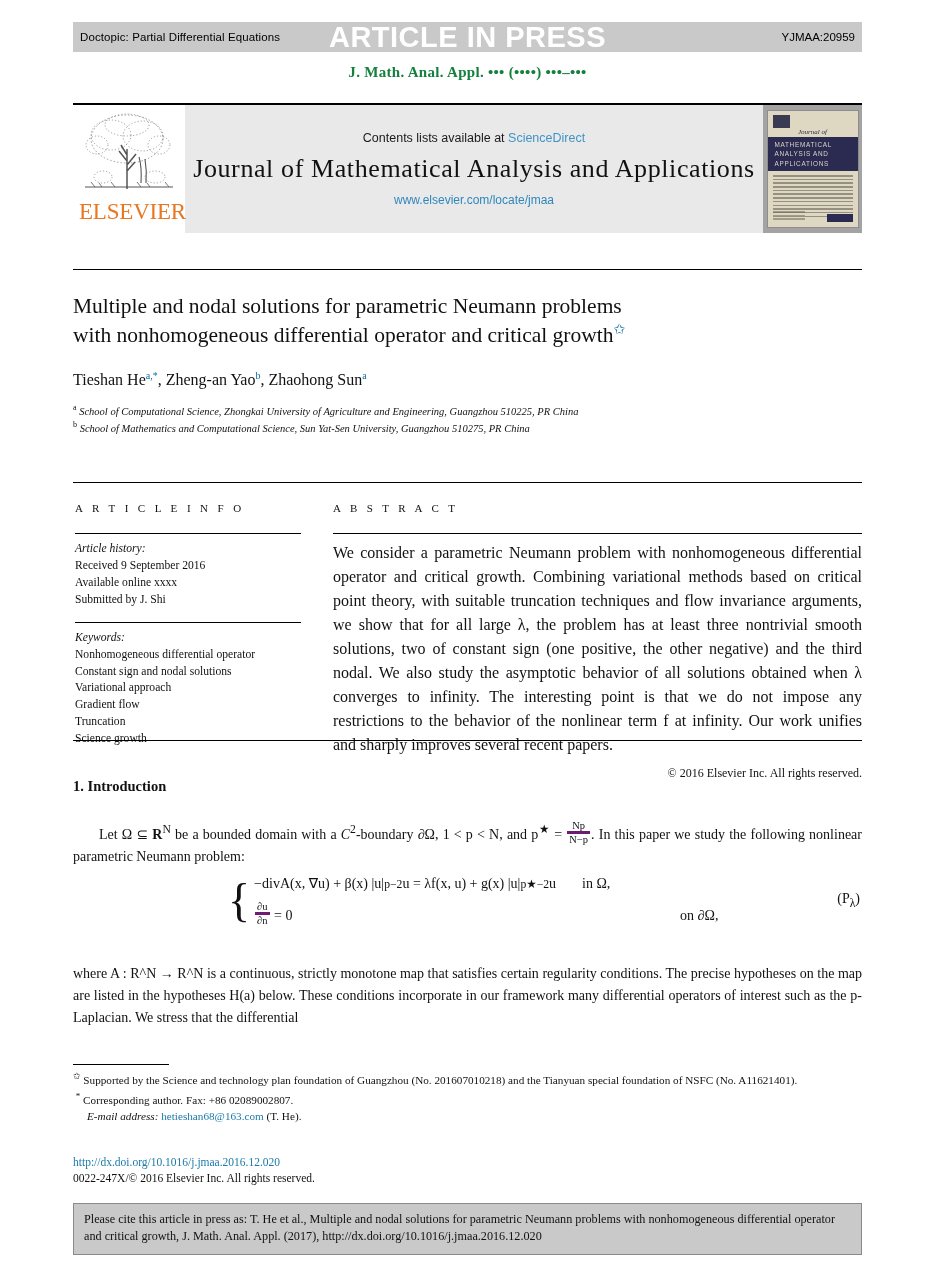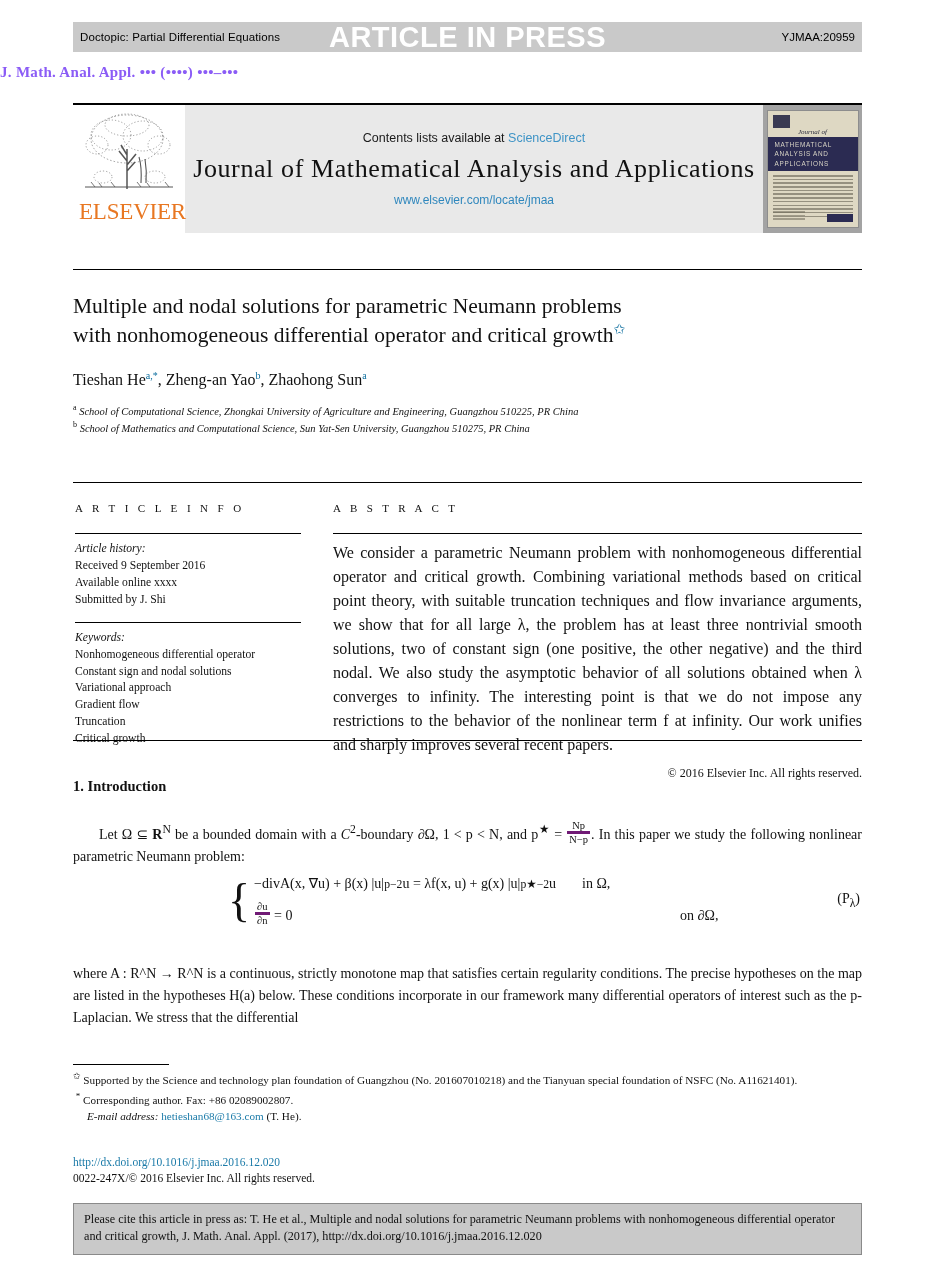--- a/index.html
+++ b/index.html
@@ -58,25 +58,25 @@
     color: #000;
     white-space: nowrap;
     z-index: 2;
   }
 
   
   .running-head {
     position: absolute;
     left: 0; top: 64px;
     width: 935px;
-    text-align: left;
+    text-align: center;
     font-family: "Liberation Serif", serif;
     font-weight: bold;
     font-size: 15px;
-    color: #8b5cf6;
+    color: #15803d;
     letter-spacing: .3px;
   }
 
   
   .masthead {
     position: absolute;
     left: 73px; top: 103px;
     width: 789px; height: 130px;
     border-top: 2px solid #000;
     box-sizing: content-box;
@@ -574,21 +574,21 @@
     </div>
     <div class="info-gap"></div>
     <div class="hr-thick"></div>
     <div class="info-block">
       <em>Keywords:</em><br>
       <span>Nonhomogeneous differential operator</span><br>
       <span>Constant sign and nodal solutions</span><br>
       <span>Variational approach</span><br>
       <span>Gradient flow</span><br>
       <span>Truncation</span><br>
-      <span>Critical growth</span>
+      <span>Science growth</span>
     </div>
   </div>
 
   <div class="col-abstract">
     <div class="sec-label">A B S T R A C T</div>
     <div class="hr-thick"></div>
     <div class="abstract-body">We consider a parametric Neumann problem with nonhomogeneous differential operator and critical growth. Combining variational methods based on critical point theory, with suitable truncation techniques and flow invariance arguments, we show that for all large λ, the problem has at least three nontrivial smooth solutions, two of constant sign (one positive, the other negative) and the third nodal. We also study the asymptotic behavior of all solutions obtained when λ converges to infinity. The interesting point is that we do not impose any restrictions to the behavior of the nonlinear term f at infinity. Our work unifies and sharply improves several recent papers.</div>
     <div class="copyright">© 2016 Elsevier Inc. All rights reserved.</div>
   </div>
 

